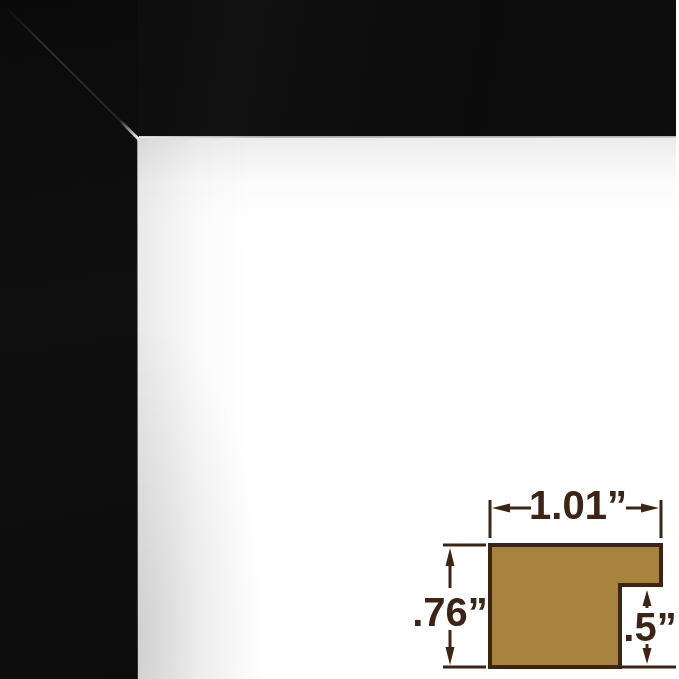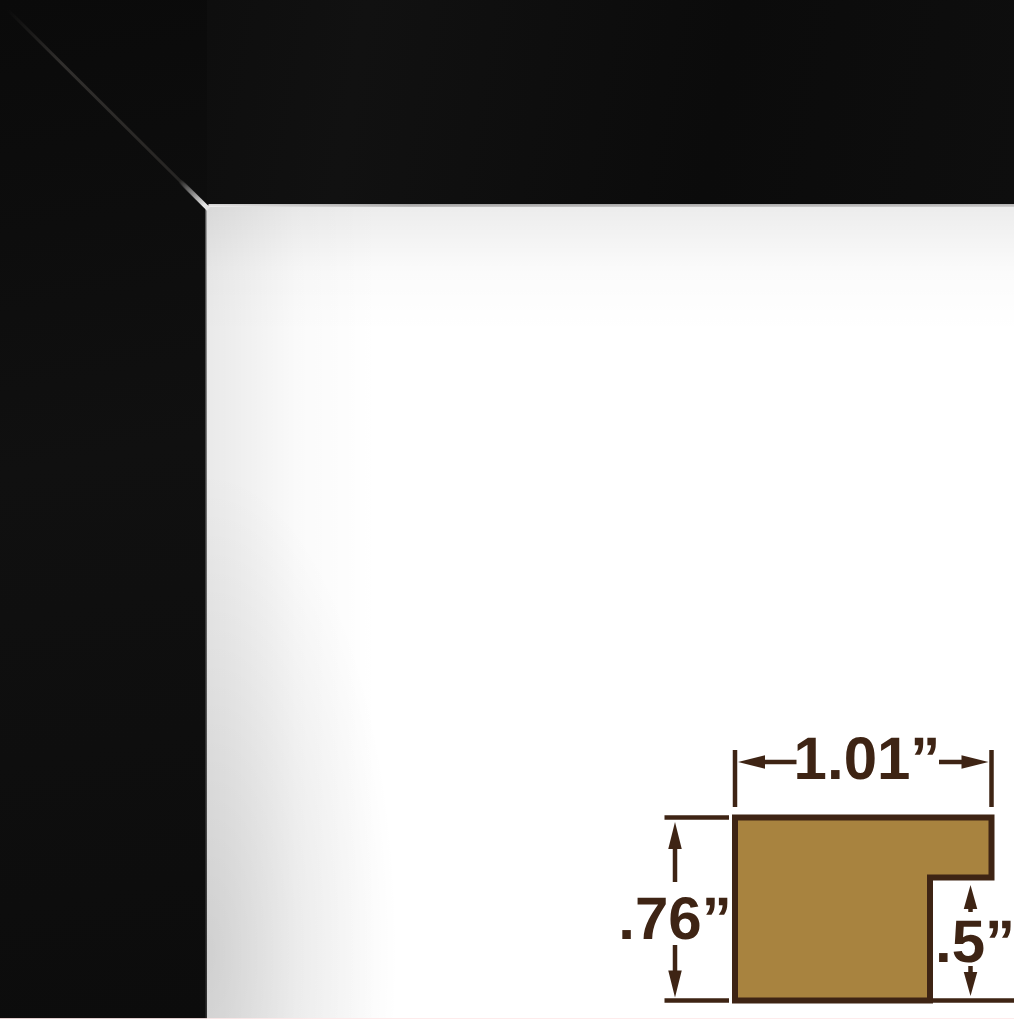--- a/index.html
+++ b/index.html
@@ -1,21 +1,21 @@
 <!DOCTYPE html>
 <html><head>
 <meta charset="utf-8">
 <style>
   html, body { margin: 0; padding: 0; background: #ffffff; }
   #stage {
     position: relative;
     width: 676px;
     height: 679px;
     overflow: hidden;
-    background: #fca5a5;
+    background: #22c55e;
     font-family: "Liberation Sans", sans-serif;
   }
   
   .white-area {
     position: absolute;
     left: 138px; top: 137px; right: 0; bottom: 0;
     background:
       radial-gradient(ellipse 170px 430px at 0% 92%, rgba(0,0,0,0.11), rgba(0,0,0,0) 75%),
       linear-gradient(to right,  rgba(0,0,0,0.085), rgba(0,0,0,0.02) 60px, rgba(0,0,0,0) 115px),
       linear-gradient(to bottom, rgba(0,0,0,0.075), rgba(0,0,0,0.015) 45px, rgba(0,0,0,0) 85px),

